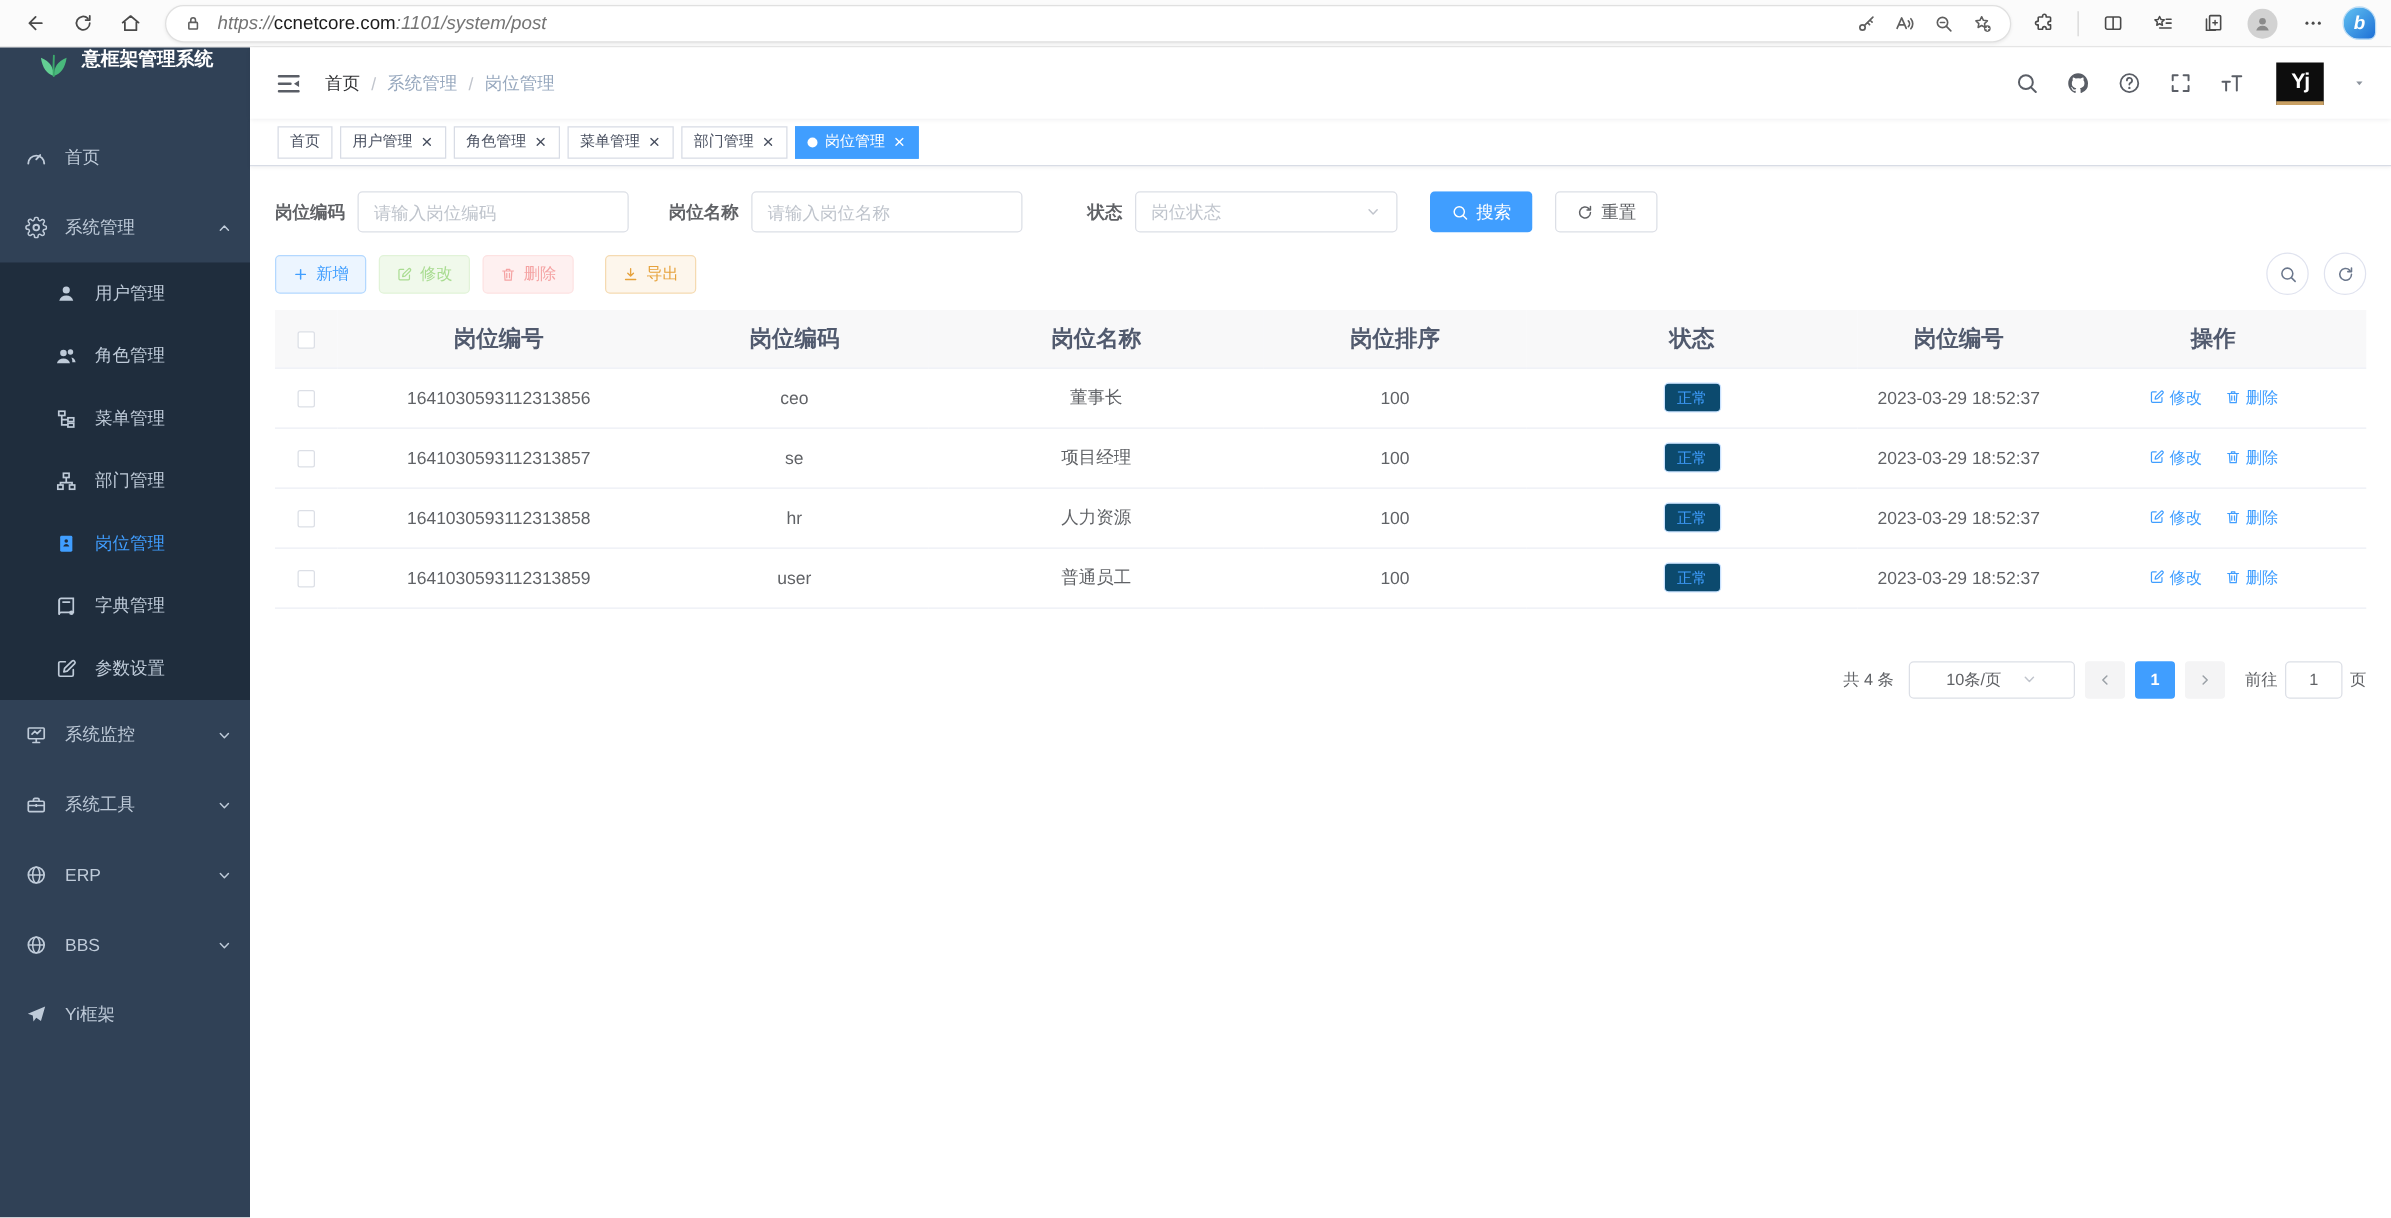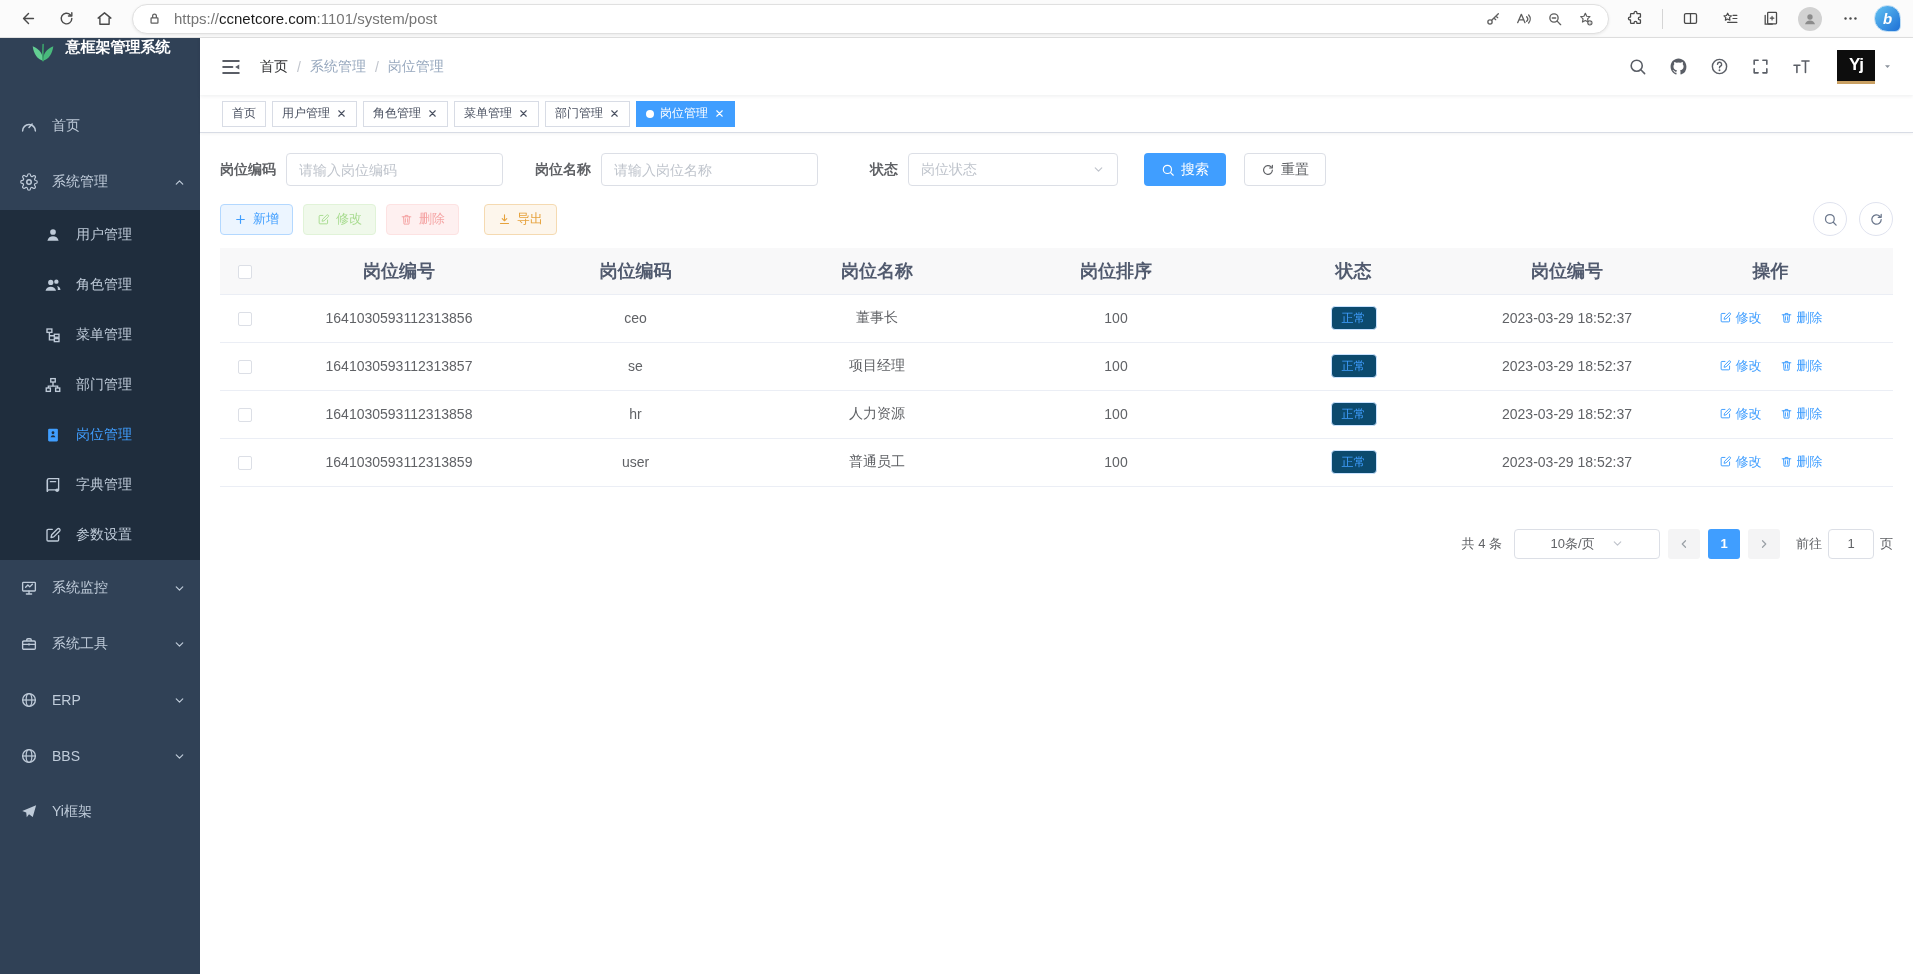--- a/index.html
+++ b/index.html
@@ -10,21 +10,21 @@
   .browser-bar { height:38px; background:#fbfbfb; border-bottom:1px solid #e1e1e1;
     display:flex; align-items:center; padding:0 10px; gap:2px; }
   .bbtn { width:36px; height:30px; border-radius:6px; display:flex; align-items:center;
     justify-content:center; color:#4a4a4a; flex:none; }
   .bbtn svg { width:17px; height:17px; }
   .url-pill { flex:1; height:30px; margin:0 8px; background:#fff; border:1px solid #e0e0e0;
     border-radius:16px; box-shadow:0 1px 3px rgba(0,0,0,.08); display:flex; align-items:center;
     padding:0 14px; min-width:0; }
   .url-pill svg { width:15px; height:15px; color:#5f5f5f; flex:none; }
   .url-text { margin-left:12px; font-size:15px; white-space:nowrap; overflow:hidden; flex:1; }
-  .url-dim { color:#757575; } .url-host { color:#1b1b1b; }
+  .url-dim { color:#757575;font-style:italic; } .url-host { color:#1b1b1b; }
   .pill-icons { display:flex; align-items:center; gap:15px; margin-left:12px; color:#4a4a4a; }
   .pill-icons svg { width:16px; height:16px; }
   .chrome-right { display:flex; align-items:center; gap:8px; flex:none; padding-right:2px; }
   .chrome-right .bbtn { width:32px; }
   .vdiv { width:1px; height:20px; background:#d5d5d5; margin:0 3px; }
   .b-avatar { width:24px; height:24px; border-radius:50%; background:#d2d2d2; display:flex;
     align-items:center; justify-content:center; color:#8b8b8b; }
   .b-avatar svg { width:16px; height:16px; }
   .copilot { width:27px; height:27px; border-radius:50% 50% 6px 50%;
     background:linear-gradient(135deg,#62c2f2,#1e70d6); color:#fff; font-weight:bold;
@@ -54,21 +54,21 @@
   .navbar { height:57px; flex:none; display:flex; align-items:center; padding:0 20px;
     box-shadow:0 1px 4px rgba(0,21,41,.08); position:relative; z-index:2; background:#fff; }
   .hamburger { width:22px; height:22px; color:#5a5e66; cursor:pointer; }
   .hamburger svg { width:22px; height:22px; }
   .breadcrumb { display:flex; align-items:center; gap:9px; margin-left:18px; font-size:14px; }
   .crumb { color:#97a8be; } .crumb.first { color:#303133; }
   .crumb-sep { color:#c0c4cc; }
   .nav-icons { margin-left:auto; display:flex; align-items:center; gap:22px; color:#5a5e66; }
   .nav-icons .nico { width:19px; height:19px; cursor:pointer; }
   .nico svg { width:19px; height:19px; }
-  .avatar-wrap { display:flex; align-items:center; gap:7px; cursor:pointer; margin-left:4px; }
+  .avatar-wrap { display:flex; align-items:center; gap:23px; cursor:pointer; margin-left:4px; }
   .yj-logo { width:38px; height:34px; background:#0d0d0d; color:#fff; font-weight:bold;
     font-size:17px; display:flex; align-items:center; justify-content:center;
     border-bottom:3px solid #c9a063; letter-spacing:-1px; }
   .caret { width:11px; height:11px; color:#8c939d; } .caret svg { width:11px; height:11px; }
 
   
   .tags-view { height:38px; flex:none; display:flex; align-items:center; padding:0 22px; gap:6px;
     border-bottom:1px solid #d8dce5; box-shadow:0 1px 3px rgba(0,0,0,.05); background:#fff; }
   .tag { height:26px; display:inline-flex; align-items:center; gap:6px; padding:0 9px;
     border:1px solid #d8dce5; background:#fff; color:#495060; font-size:12px; cursor:pointer; }
@@ -117,21 +117,21 @@
     display:inline-block; vertical-align:middle; cursor:pointer; }
   .tag-blue { display:inline-block; padding:2px 10px; background:#0c4a6e; border:1px solid #c9e2ff;
     border-radius:4px; color:#409eff; font-size:12px; line-height:18px; }
   .op-link { color:#409eff; font-size:13px; display:inline-flex; align-items:center; gap:4px;
     margin:0 9px; cursor:pointer; }
   .op-link svg { width:13px; height:13px; }
 
   .pagination { display:flex; align-items:center; justify-content:flex-end; margin-top:42px;
     font-size:13px; color:#606266; }
   .p-total { margin-right:12px; }
-  .p-size { width:146px; height:30px; border:1px solid #dcdfe6; border-radius:4px; display:flex;
+  .p-size { width:133px; height:30px; border:1px solid #dcdfe6; border-radius:4px; display:flex;
     align-items:center; justify-content:center; gap:16px; cursor:pointer; color:#606266; }
   .p-size .schev { width:13px; height:13px; color:#c0c4cc; }
   .pbtn { min-width:32px; height:30px; background:#f4f4f5; color:#9aa0a6; border-radius:3px;
     display:flex; align-items:center; justify-content:center; margin-left:8px; cursor:pointer; }
   .pbtn svg { width:12px; height:12px; }
   .pnum { background:#409eff; color:#fff; font-weight:bold; }
   .p-goto { margin-left:16px; margin-right:6px; }
   .g-input { width:46px; height:30px; border:1px solid #dcdfe6; border-radius:4px;
     text-align:center; font-size:13px; color:#606266; outline:none;
     font-family:"Liberation Sans",sans-serif; }

